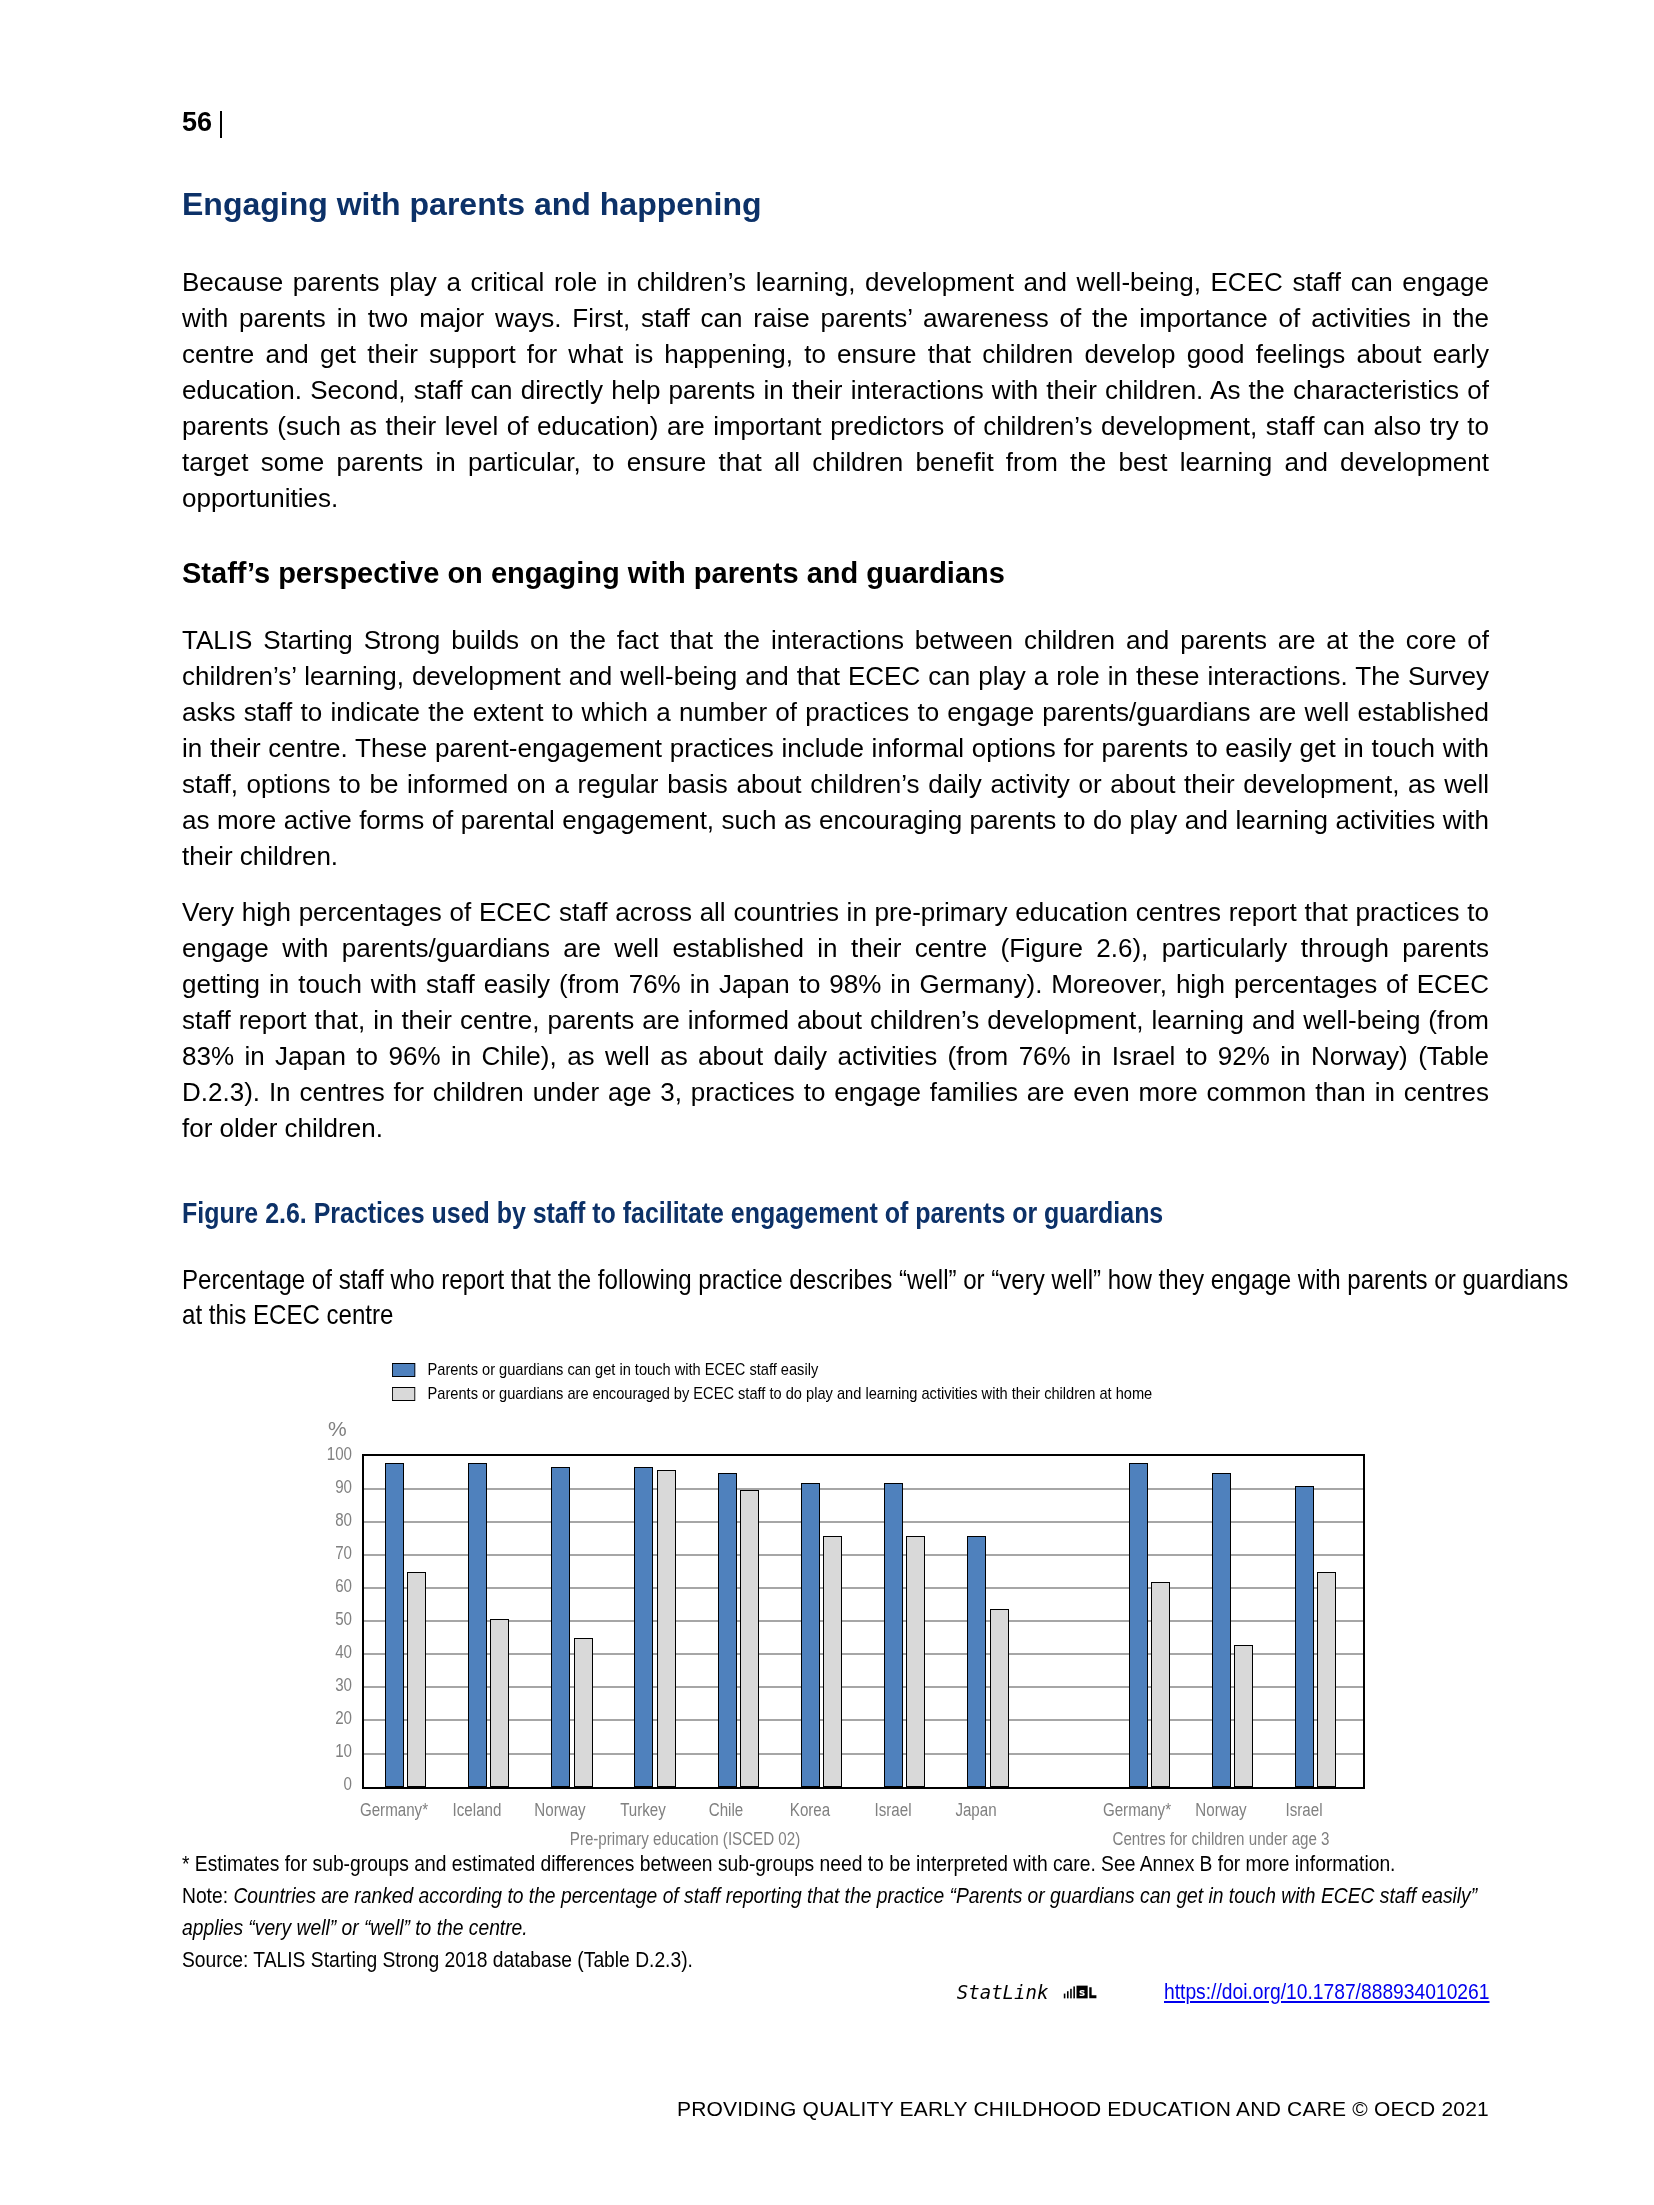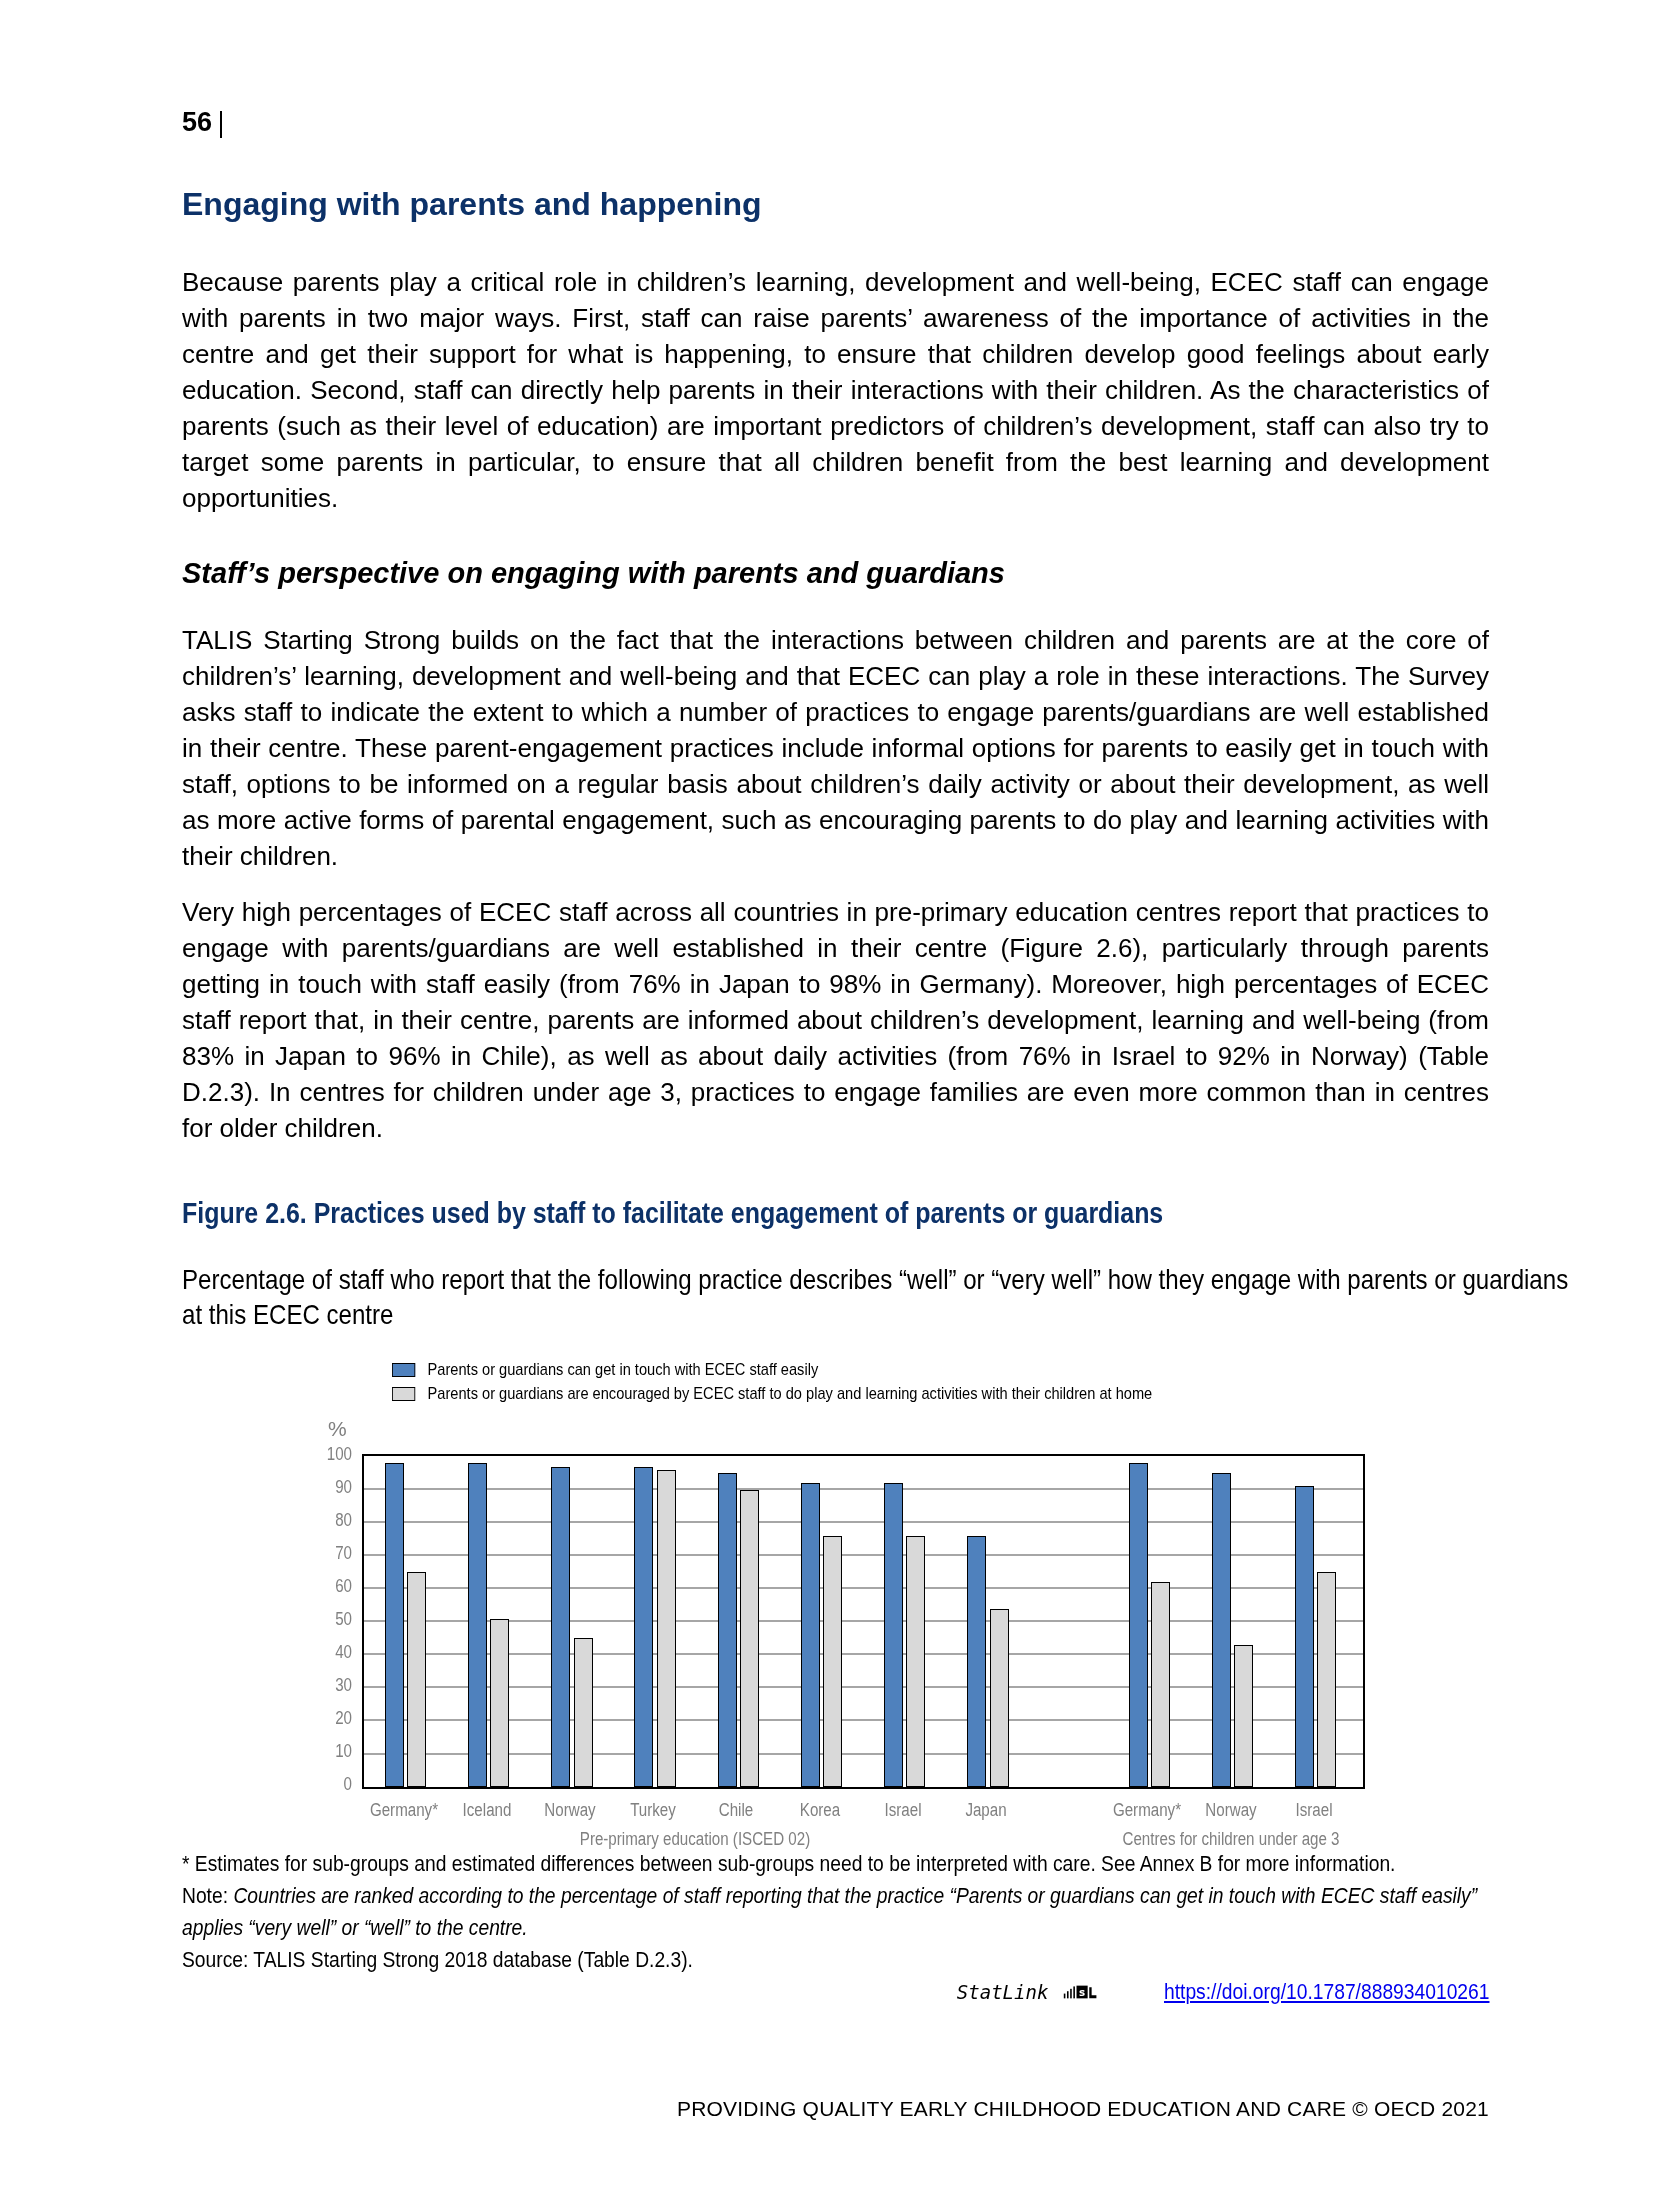--- a/index.html
+++ b/index.html
@@ -2,21 +2,21 @@
 <html style="font-size:12.8px"><head>
 <meta charset="utf-8">
 <style>
   html,body{margin:0;padding:0;background:#fff;}
   body{width:1654px;height:2205px;position:relative;font-family:"Liberation Sans",sans-serif;color:#000;overflow:hidden;}
   .abs{position:absolute;}
   .pagenum{left:182px;top:107px;font-size:27px;font-weight:bold;font-family:"Liberation Sans",sans-serif;}
   .pagenum .bar{display:inline-block;width:1.6px;height:27px;background:#000;margin-left:8px;vertical-align:-4.8px;}
   .h1{left:182px;top:186px;font-size:32px;font-weight:bold;color:#0c3168;}
   .para{left:182px;width:1307px;font-size:26px;line-height:36px;text-align:justify;}
-  .h2{left:182px;top:557px;font-size:29px;font-weight:bold;font-style:italic;}
+  .h2{left:182px;top:557px;font-size:29px;font-weight:bold;}
   .figtitle{left:182px;top:1197px;font-size:29px;font-weight:bold;color:#0c3168;transform:scaleX(.86);transform-origin:left;white-space:nowrap;}
   .figsub{left:182px;top:1262px;font-size:28px;line-height:35px;transform:scaleX(.86);transform-origin:left;width:1640px;}
   .legend{left:392px;font-size:17px;transform:scaleX(.86);transform-origin:left;white-space:nowrap;display:flex;align-items:center;}
   .legend .sw{width:27px;height:14.4px;border:1.6px solid #000;margin-right:14.4px;box-sizing:border-box;}
   .plot{left:362px;top:1454px;width:1003px;height:335px;border:2.4px solid #000;box-sizing:border-box;}
   .grid{position:absolute;left:0;right:0;height:1.6px;background:#a6a6a6;}
   .ytick{position:absolute;width:48px;text-align:right;font-size:17.6px;color:#808080;transform:scaleX(.86);transform-origin:right;}
   .bar{position:absolute;bottom:0;box-sizing:border-box;border:1.6px solid #000;}
   .xl{position:absolute;font-size:17.6px;color:#808080;transform:scaleX(.86);white-space:nowrap;text-align:center;width:112px;}
   .grp{position:absolute;font-size:17.6px;color:#808080;transform:scaleX(.86);white-space:nowrap;text-align:center;width:320px;}
@@ -95,21 +95,21 @@
     <div class="bar" title="Japan: 76%" style="left: 603px; width: 19px; height: 251px; background: rgb(79, 129, 189);"></div>
     <div class="bar" title="Japan: 54%" style="left: 626px; width: 19px; height: 178px; background: rgb(217, 217, 217);"></div>
     <div class="bar" title="Germany*: 98%" style="left: 765px; width: 19px; height: 324px; background: rgb(79, 129, 189);"></div>
     <div class="bar" title="Germany*: 62%" style="left: 787px; width: 19px; height: 205px; background: rgb(217, 217, 217);"></div>
     <div class="bar" title="Norway: 95%" style="left: 848px; width: 19px; height: 314px; background: rgb(79, 129, 189);"></div>
     <div class="bar" title="Norway: 43%" style="left: 870px; width: 19px; height: 142px; background: rgb(217, 217, 217);"></div>
     <div class="bar" title="Israel: 91%" style="left: 931px; width: 19px; height: 301px; background: rgb(79, 129, 189);"></div>
     <div class="bar" title="Israel: 65%" style="left: 953px; width: 19px; height: 215px; background: rgb(217, 217, 217);"></div>
   </div>
 
-<div class="abs" id="xlabels" style="left:362px;top:1800px;width:1003px;height:64px;">
+<div class="abs" id="xlabels" style="left:352px;top:1800px;width:1003px;height:64px;">
     <div class="xl" style="left: -14.4px; top: 0px;">Germany*</div>
     <div class="xl" style="left: 69px; top: 0px;">Iceland</div>
     <div class="xl" style="left: 152px; top: 0px;">Norway</div>
     <div class="xl" style="left: 235px; top: 0px;">Turkey</div>
     <div class="xl" style="left: 318px; top: 0px;">Chile</div>
     <div class="xl" style="left: 402px; top: 0px;">Korea</div>
     <div class="xl" style="left: 485px; top: 0px;">Israel</div>
     <div class="xl" style="left: 568px; top: 0px;">Japan</div>
     <div class="xl" style="left: 729px; top: 0px;">Germany*</div>
     <div class="xl" style="left: 813px; top: 0px;">Norway</div>

